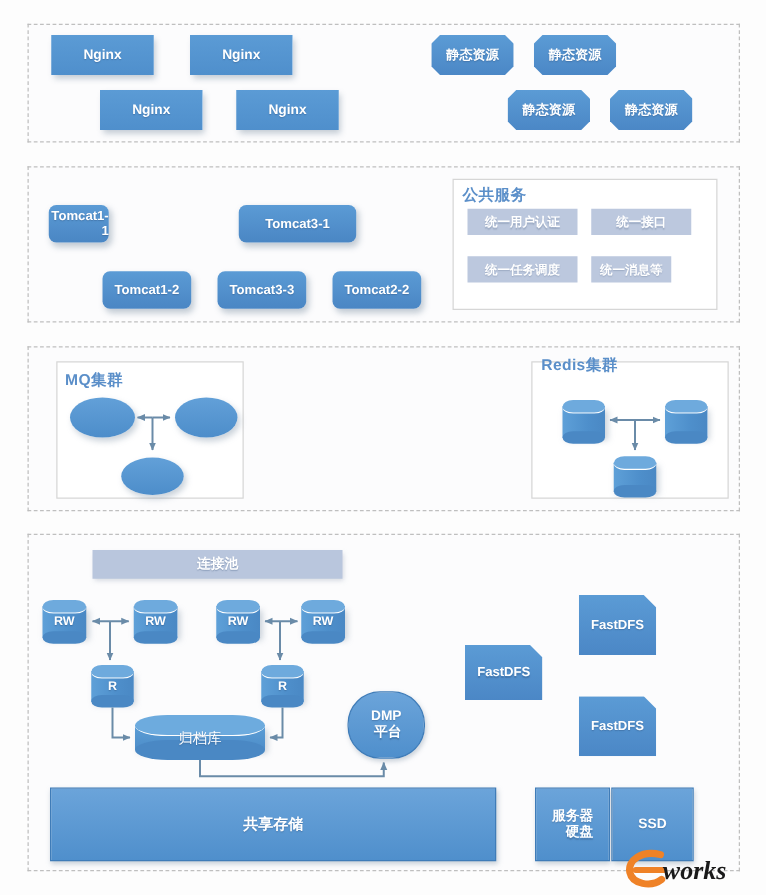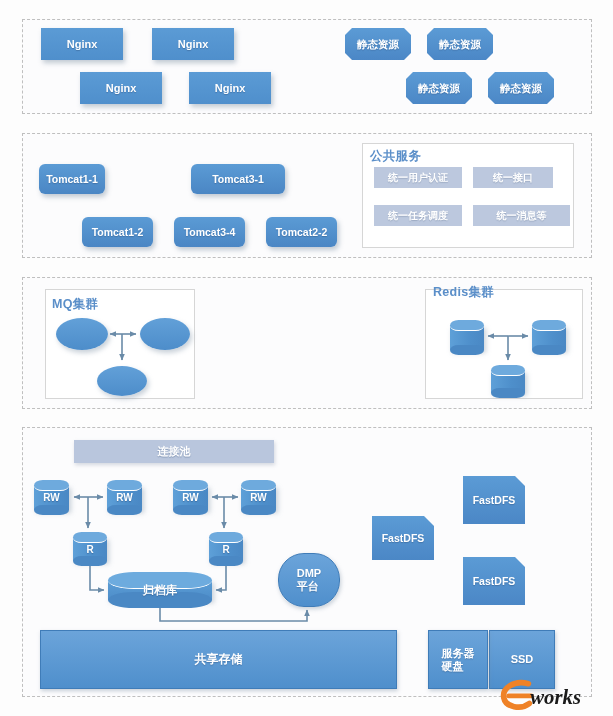--- a/index.html
+++ b/index.html
@@ -18,21 +18,21 @@
     background:#fcfcfd;
     box-sizing:border-box;
   }
 
   
   .node{
     position:absolute;
     box-sizing:border-box;
     display:flex;align-items:center;justify-content:center;
     color:#ffffff;
-    text-align:left;
+    text-align:right;
     line-height:1.15;
     text-shadow:0 1px 1px rgba(40,70,110,.35);
     white-space:pre-line;
   }
 
   
   .box-plain{
     background:linear-gradient(180deg,#5b9bd5 0%,#4f8fcc 100%);
     box-shadow:2px 3px 5px rgba(120,140,160,.45);
     font-size:11px;font-weight:bold;
@@ -147,21 +147,21 @@
     background:#6dabde;border-radius:50%/100%;
     border-bottom:1px solid #ffffff;
   }
   .cyl-wide .bot{
     position:absolute;left:0;right:0;bottom:0;height:16px;
     background:#4a88c4;border-radius:50%/100%;
   }
   .cyl-wide .lbl{
     position:absolute;left:0;right:0;top:0;bottom:0;
     display:flex;align-items:center;justify-content:center;
-    color:#ffffff;font-size:11.5px;font-weight:bold;
+    color:#ffffff;font-size:11.5px;font-weight:normal;
     text-shadow:0 1px 1px rgba(40,70,110,.4);
     z-index:3;
   }
 
   svg.wires{position:absolute;left:0;top:0;width:613px;height:716px;pointer-events:none;}
 
   
   .wm{position:absolute;right:6px;bottom:4px;height:34px;}
 </style>
 </head>
@@ -176,32 +176,32 @@
   <div class="node box-plain" style="left:80px;top:72px;width:82px;height:32px;">Nginx</div>
   <div class="node box-plain" style="left:189px;top:72px;width:82px;height:32px;">Nginx</div>
 
   <div class="node box-oct" style="left:345px;top:28px;width:66px;height:32px;">静态资源</div>
   <div class="node box-oct" style="left:427px;top:28px;width:66px;height:32px;">静态资源</div>
   <div class="node box-oct" style="left:406px;top:72px;width:66px;height:32px;">静态资源</div>
   <div class="node box-oct" style="left:488px;top:72px;width:66px;height:32px;">静态资源</div>
 
   <div class="layer" style="left:22px;top:133px;width:570px;height:125px;"></div>
 
-  <div class="node box-round" style="left:39px;top:164px;width:66px;height:30px;">Tomcat1-1</div>
+  <div class="node box-round" style="left:39px;top:164px;width:48px;height:30px;">Tomcat1-1</div>
   <div class="node box-round" style="left:191px;top:164px;width:94px;height:30px;">Tomcat3-1</div>
   <div class="node box-round" style="left:82px;top:217px;width:71px;height:30px;">Tomcat1-2</div>
-  <div class="node box-round" style="left:174px;top:217px;width:71px;height:30px;">Tomcat3-4</div>
+  <div class="node box-round" style="left:174px;top:217px;width:71px;height:30px;">Tomcat3-3</div>
   <div class="node box-round" style="left:266px;top:217px;width:71px;height:30px;">Tomcat2-2</div>
 
   <div class="panel" style="left:362px;top:143px;width:212px;height:105px;"></div>
   <div class="panel-title" style="left:370px;top:148px;">公共服务</div>
   <div class="svc-box" style="left:374px;top:167px;width:88px;height:21px;">统一用户认证</div>
   <div class="svc-box" style="left:473px;top:167px;width:80px;height:21px;">统一接口</div>
   <div class="svc-box" style="left:374px;top:205px;width:88px;height:21px;">统一任务调度</div>
-  <div class="svc-box" style="left:473px;top:205px;width:97px;height:21px;">统一消息等</div>
+  <div class="svc-box" style="left:473px;top:205px;width:64px;height:21px;">统一消息等</div>
 
   <div class="layer" style="left:22px;top:277px;width:570px;height:132px;"></div>
 
   <div class="panel" style="left:45px;top:289px;width:150px;height:110px;"></div>
   <div class="panel-title" style="left:52px;top:296px;">MQ集群</div>
   <div class="ellipse" style="left:56px;top:318px;width:52px;height:32px;"></div>
   <div class="ellipse" style="left:140px;top:318px;width:50px;height:32px;"></div>
   <div class="ellipse" style="left:97px;top:366px;width:50px;height:30px;"></div>
 
   <div class="panel" style="left:425px;top:289px;width:158px;height:110px;"></div>

